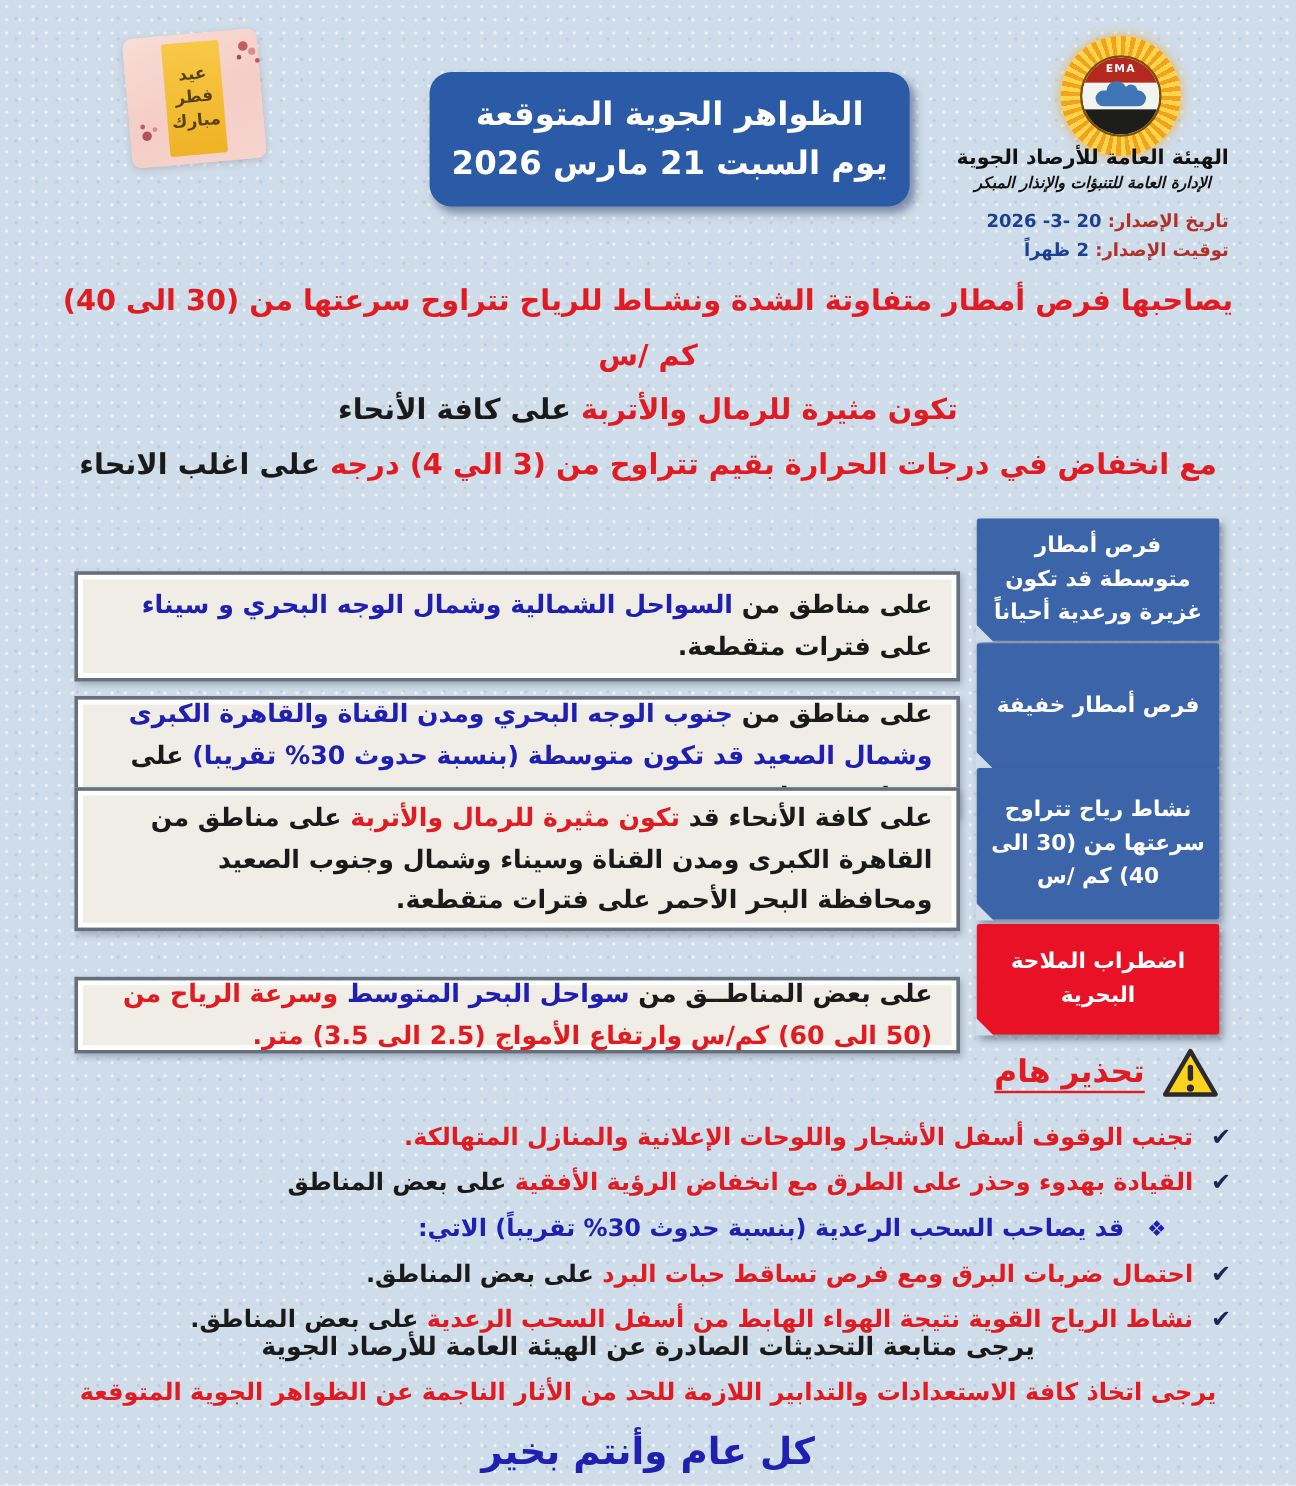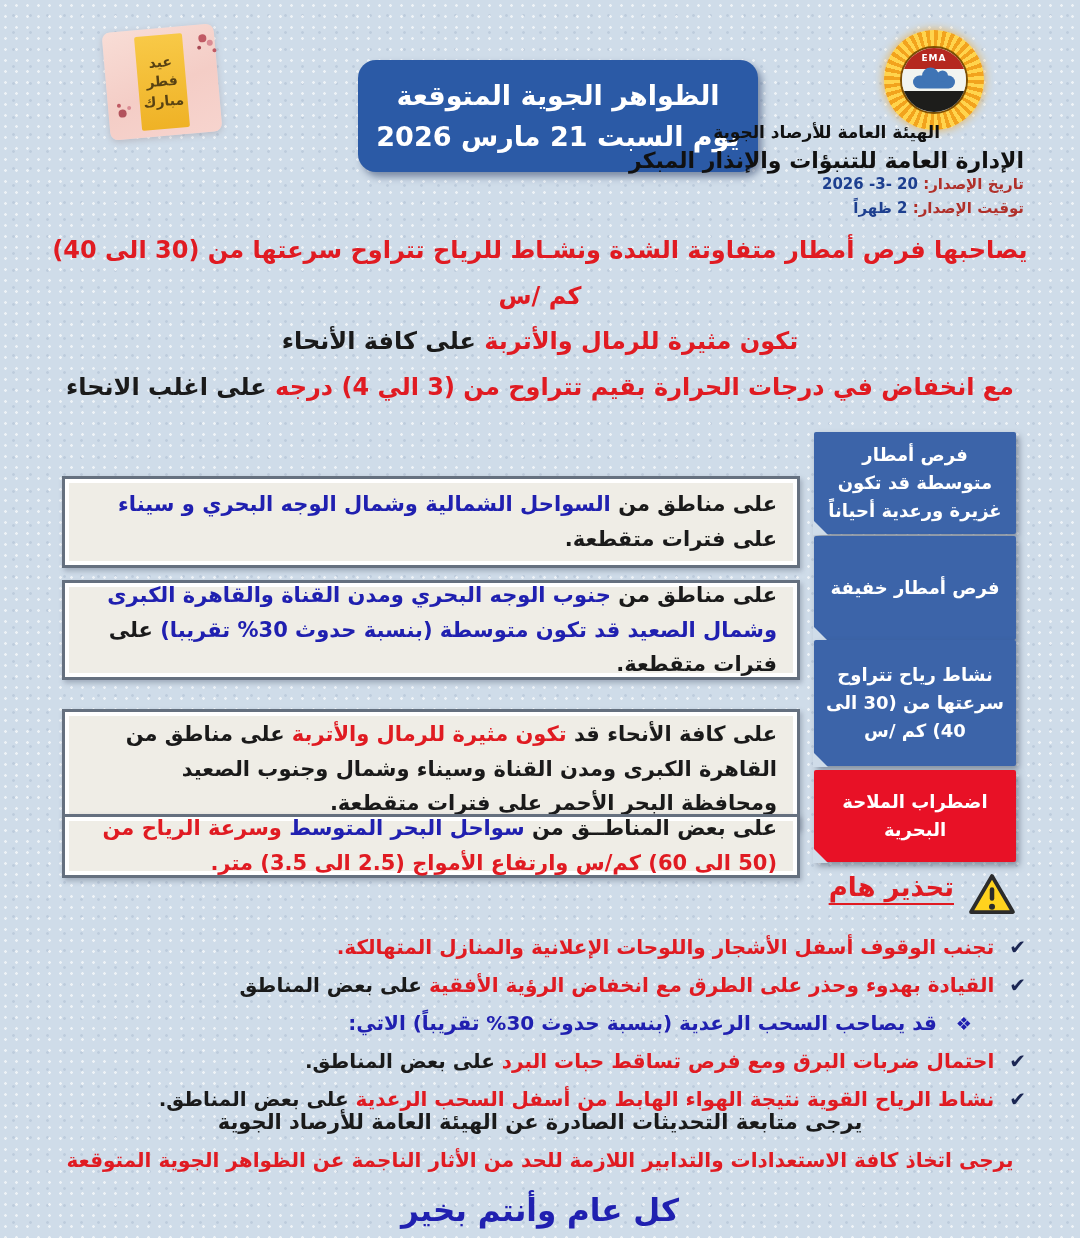--- a/index.html
+++ b/index.html
@@ -65,21 +65,21 @@
   .cloud{
     position:absolute;left:50%;top:58%;transform:translate(-50%,-50%);
     width:42px;height:13px;background:#3f74b5;border-radius:10px;
   }
   .cloud::before{content:'';position:absolute;left:9px;top:-8px;width:17px;height:17px;background:#3f74b5;border-radius:50%;}
   .cloud::after{content:'';position:absolute;left:24px;top:-5px;width:11px;height:11px;background:#3f74b5;border-radius:50%;}
   .band-black{height:33%;background:#1d1d1b;}
   
   .org-block{position:absolute;right:56px;top:120px;direction:rtl;text-align:center;color:#111;}
   .org-block .n1{font-size:17px;font-weight:bold;line-height:1.45;}
-  .org-block .n2{font-size:22px;font-weight:bold;line-height:1.45;}
+  .org-block .n2{font-size:13px;font-weight:bold;line-height:1.45;font-style:italic;}
   .issue-block{position:absolute;right:56px;top:172px;direction:rtl;text-align:right;font-size:15px;font-weight:bold;line-height:1.6;}
   .issue-label{color:#b0302a;}
   .issue-value{color:#1d3f8f;}
   
   .headline{position:absolute;left:36px;right:36px;top:228px;direction:rtl;text-align:center;font-weight:bold;}
   .headline .h1{font-size:26px;line-height:1.85;}
   .headline .h2{font-size:24px;line-height:1.9;}
   .t-darkred{color:#8e2420;}
   .t-red{color:#e01b22;}
   .t-blue{color:#2020b0;}
@@ -102,25 +102,25 @@
     box-shadow:3px 4px 6px rgba(60,70,90,.5);border-radius:2px;
   }
   .side-label.blue{background:#3c64a9;}
   .side-label.red{background:#e81126;}
   .side-label::after{
     content:'';position:absolute;left:-1px;bottom:-1px;width:0;height:0;
     border-left:15px solid #cfdce9;border-top:15px solid transparent;
   }
   .row1-box{top:436px;height:92px;}   .row1-label{top:432px;height:102px;}
   .row2-box{top:540px;height:100px;}  .row2-label{top:536px;height:104px;}
-  .row3-box{top:669px;height:120px;padding-left:48px;}  .row3-label{top:640px;height:126px;}
+  .row3-box{top:616px;height:120px;padding-left:48px;}  .row3-label{top:640px;height:126px;}
   .row4-box{top:774px;height:64px;}   .row4-label{top:770px;height:92px;}
   
   .warning-title{
-    position:absolute;right:64px;top:872px;display:flex;align-items:flex-start;gap:14px;
+    position:absolute;right:64px;top:872px;display:flex;align-items:center;gap:14px;
     direction:rtl;
   }
   .warning-title .txt{
     color:#e01b22;font-size:26px;font-weight:bold;
     text-decoration:underline;text-underline-offset:7px;text-decoration-thickness:2px;
   }
   .warn-icon{width:48px;height:44px;display:block;}
   .warning-list{position:absolute;left:40px;right:54px;top:928px;direction:rtl;text-align:right;}
   .w-item{font-size:20px;font-weight:bold;line-height:1.9;margin:0;}
   .w-item.indent{padding-right:54px;}

